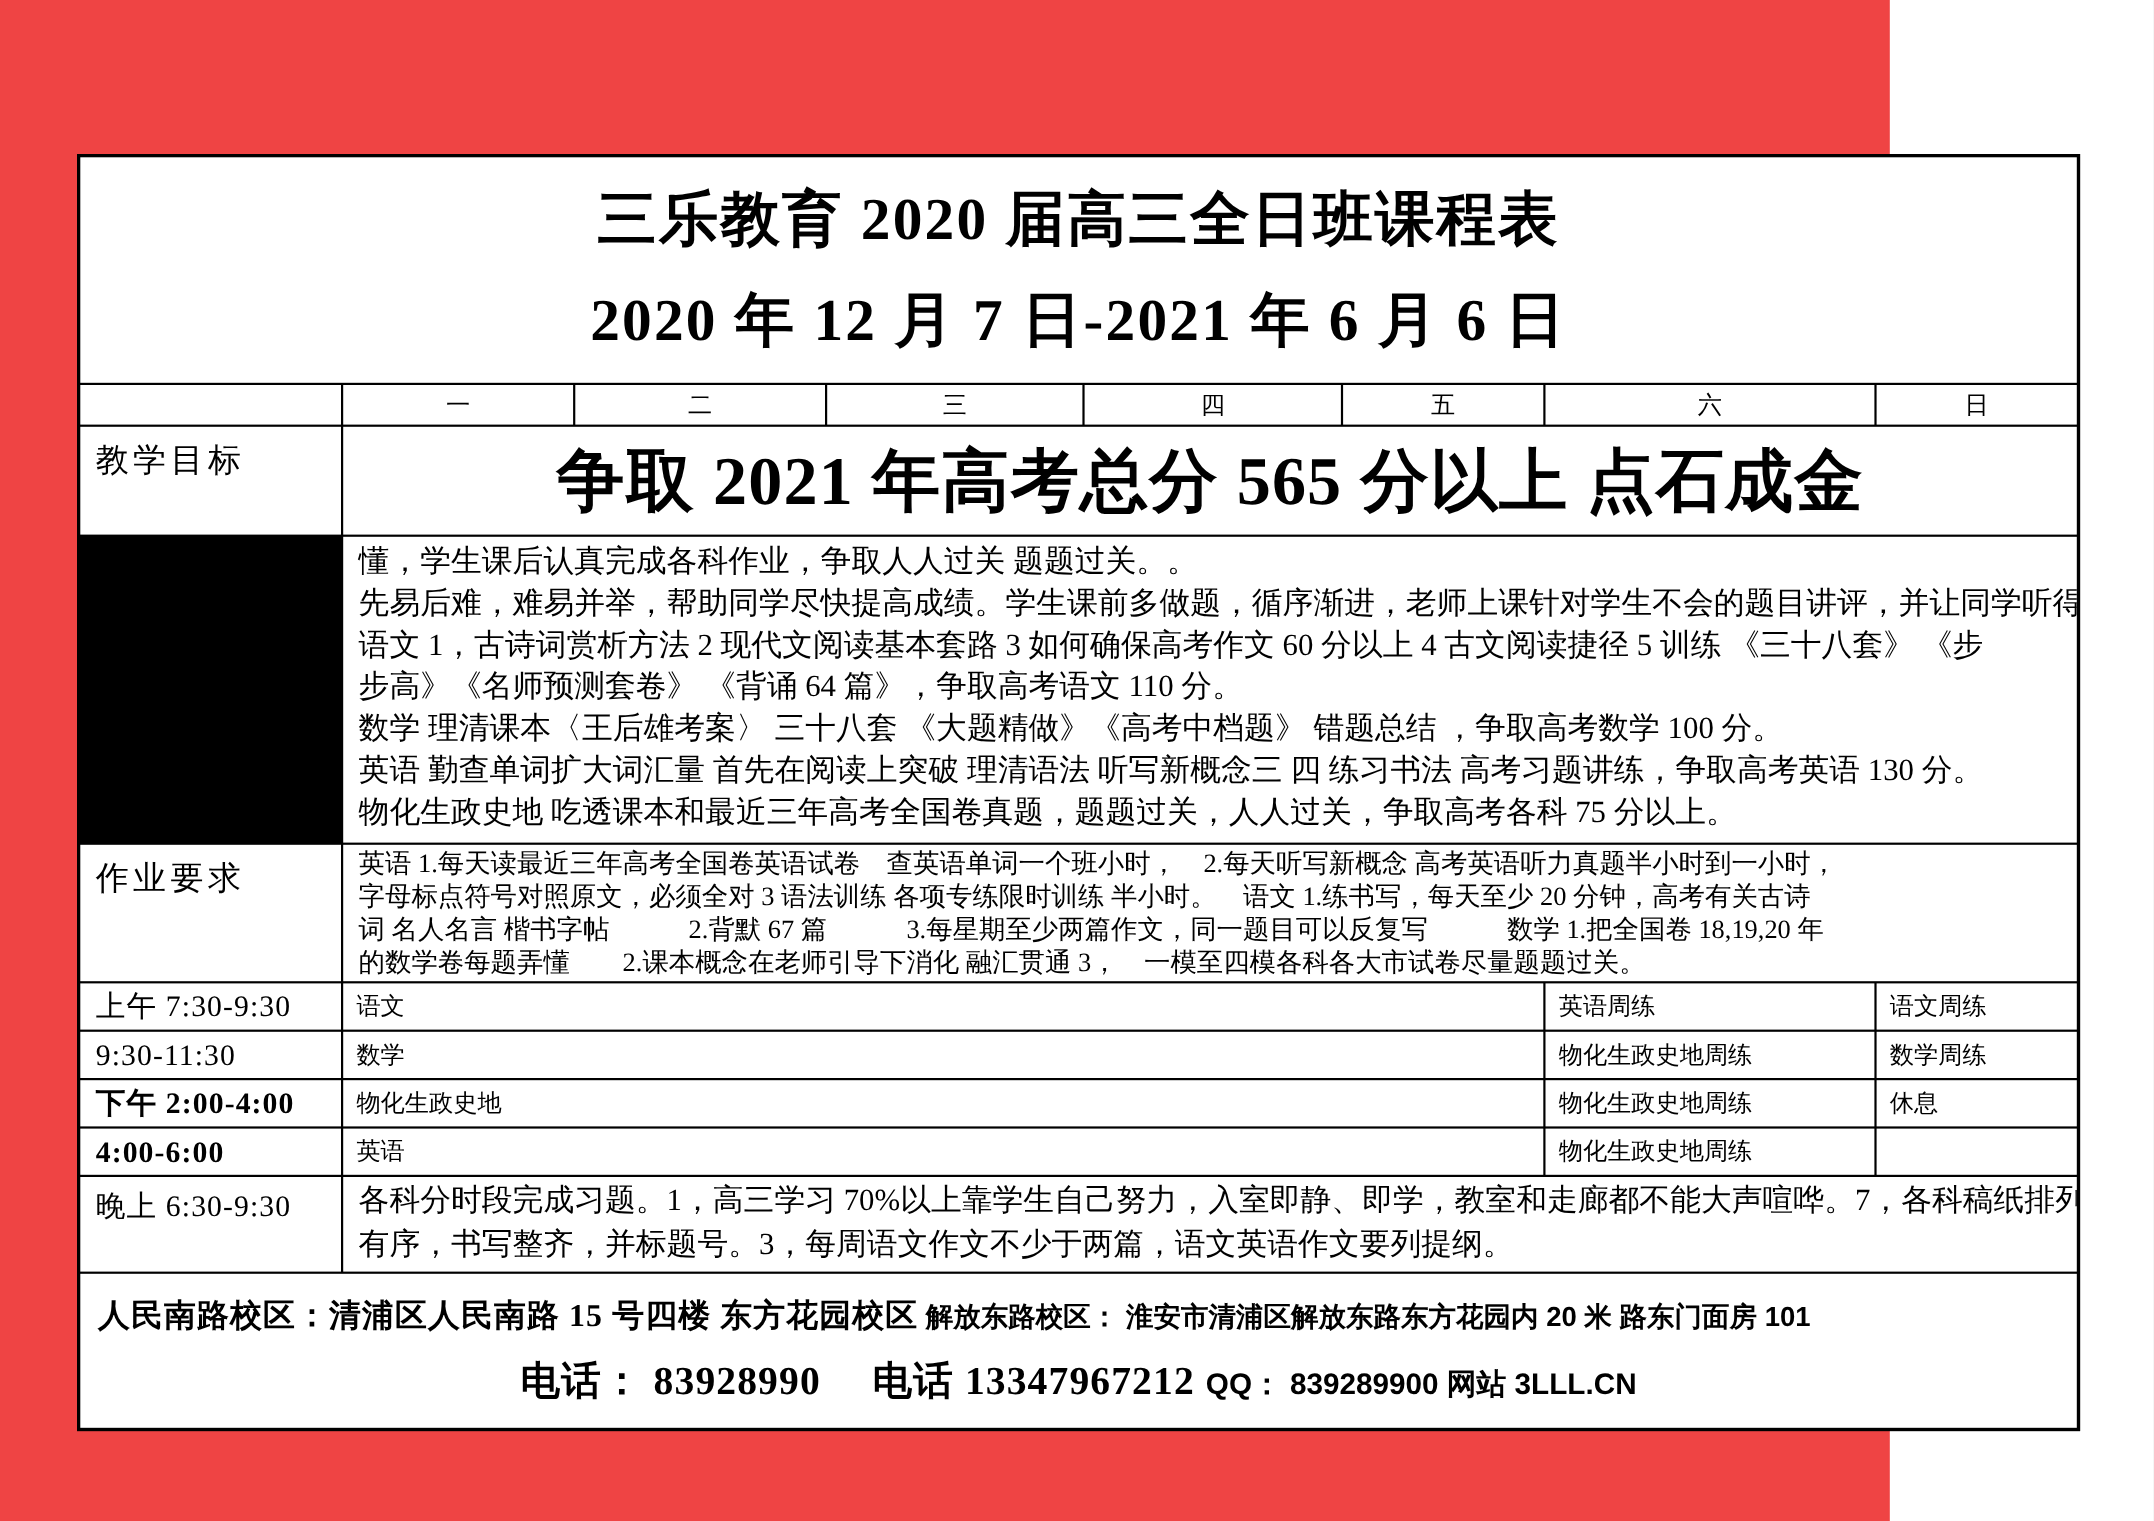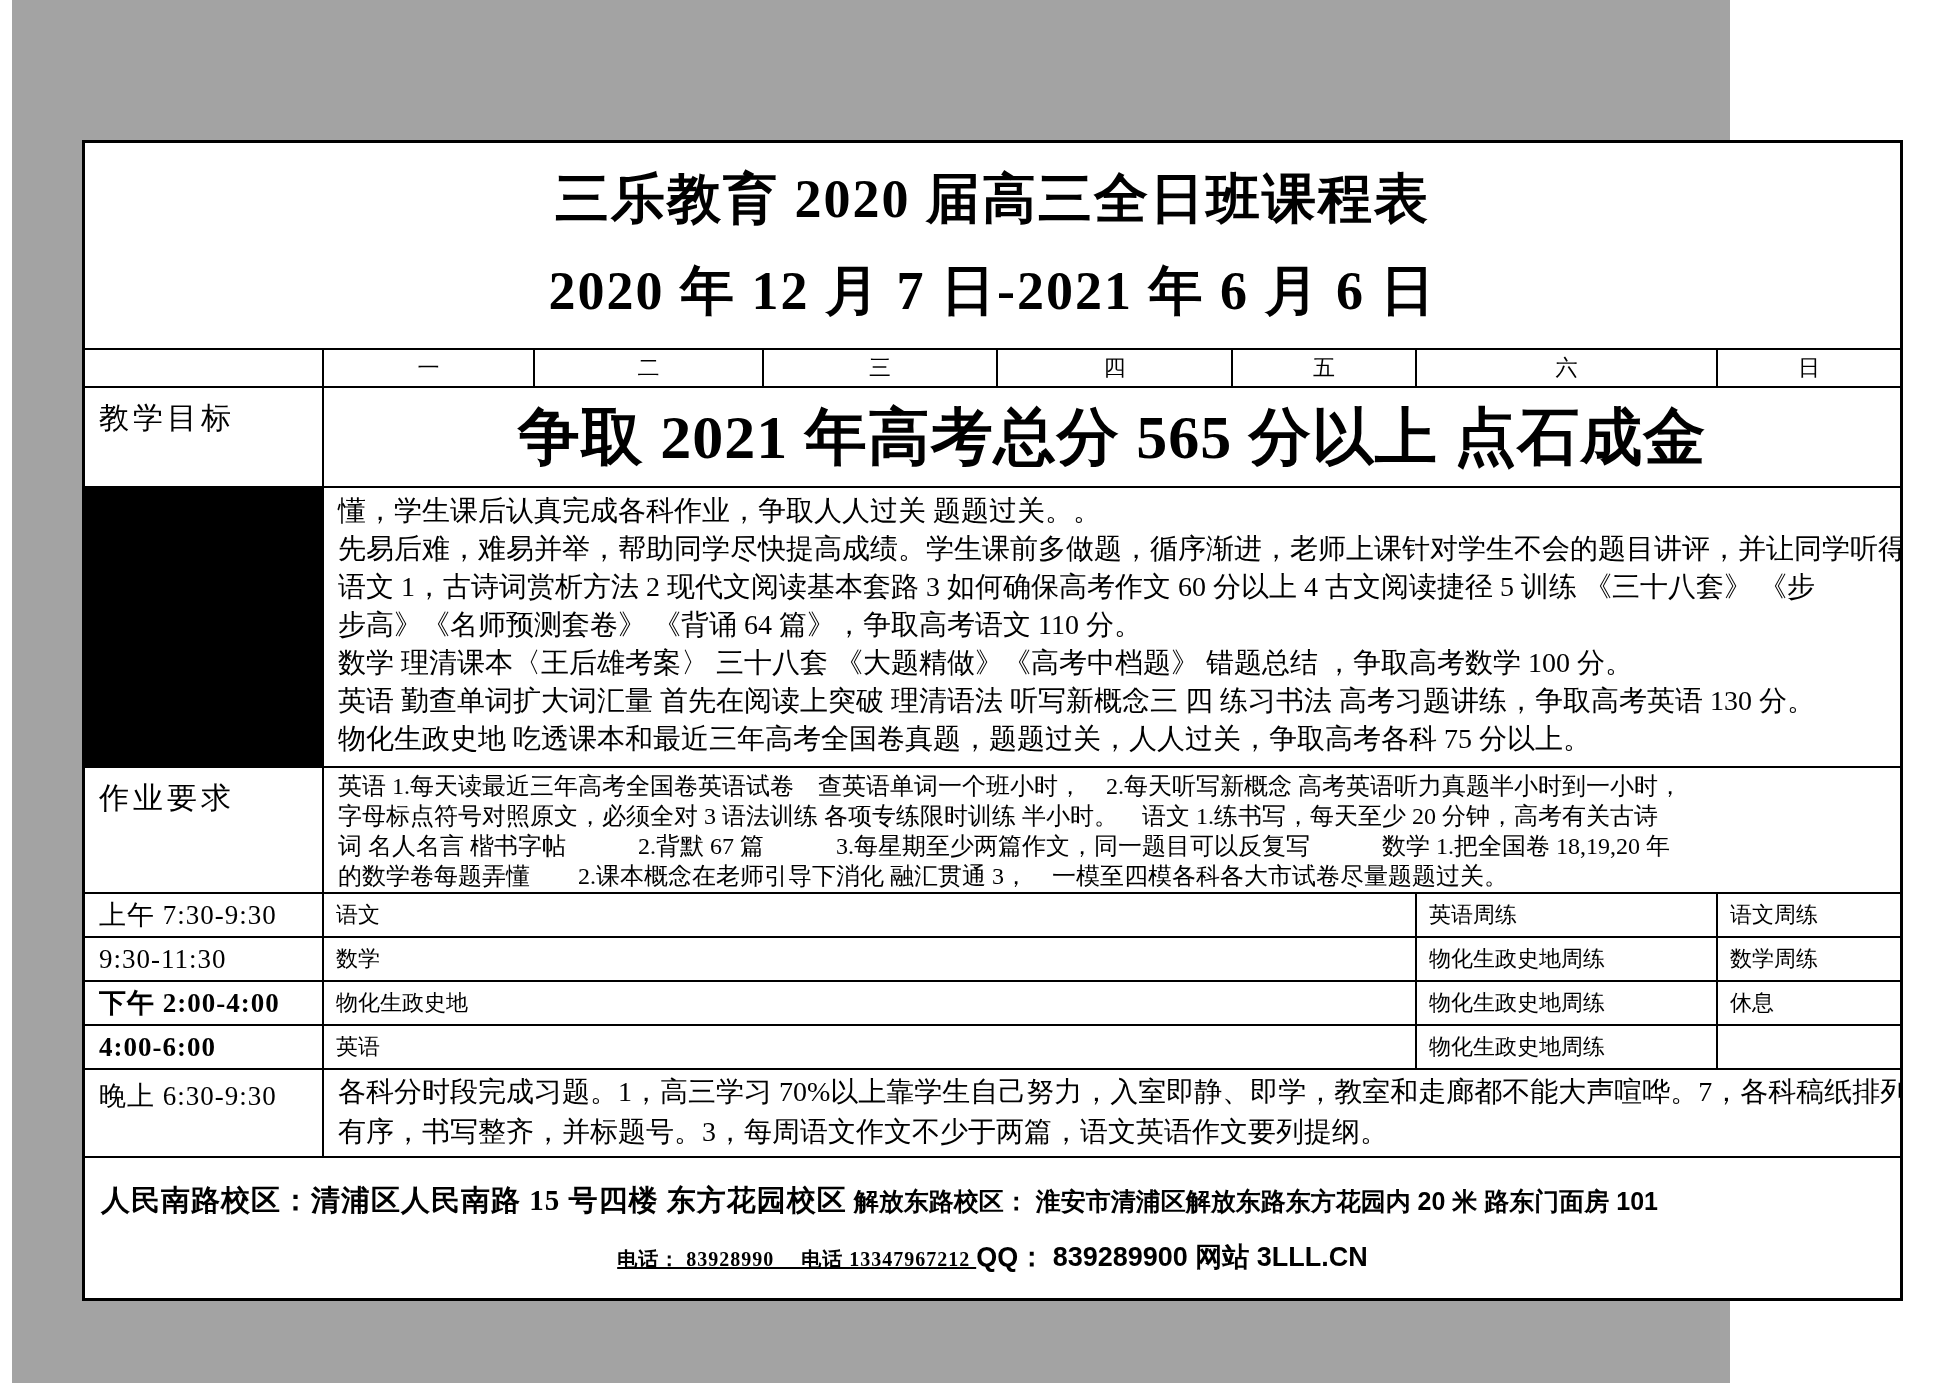--- a/index.html
+++ b/index.html
@@ -1,20 +1,20 @@
 <!DOCTYPE html>
 <html><head>
 <meta charset="utf-8">
 <style>
   html,body{margin:0;padding:0;background:#ffffff;}
   body{
     width:1958px;height:1383px;position:relative;overflow:hidden;
     font-family:"Liberation Serif","DejaVu Serif",serif;color:#000;
   }
-  .sheet{position:absolute;left:0;top:0;width:1718px;height:1383px;background:#a3a3a3;margin-left:12px;}
+  .sheet{position:absolute;left:0;top:0;width:1718px;height:1383px;background:#ef4444;}
   .tbl{
     position:absolute;left:70px;top:140px;
     display:grid;
     grid-template-columns:237px 209px 227px 232px 233px 182px 299px 182px;
     grid-template-rows:205px 36px 98px 278px 124px 42px 42px 42px 42px 86px 140px;
     gap:2px;background:#000;border:3px solid #000;
   }
   .cell{background:#fff;box-sizing:border-box;overflow:hidden;}
   .full{grid-column:1 / -1;}
   .content{grid-column:2 / -1;}
@@ -43,21 +43,21 @@
   .subj-cell{display:flex;align-items:center;padding-left:12px;font-size:22px;white-space:nowrap;}
 
   .eve-cell{padding:2px 10px 0 14px;}
   .eve-line{font-size:28px;line-height:40px;white-space:nowrap;}
 
   .footer-cell{display:flex;flex-direction:column;justify-content:space-evenly;padding:4px 8px;}
   .f-line1{white-space:nowrap;padding-left:8px;}
   .f-line1a{font-size:29px;font-weight:bold;letter-spacing:1px;}
   .f-line1b{font-size:25px;font-weight:bold;font-family:"Liberation Sans","DejaVu Sans",sans-serif;}
   .f-line2{text-align:center;white-space:nowrap;}
-  .f-line2a{font-size:20px;font-weight:bold;letter-spacing:1px;text-decoration:underline;}
+  .f-line2a{font-size:36px;font-weight:bold;letter-spacing:1px;}
   .f-line2b{font-size:27px;font-weight:bold;font-family:"Liberation Sans","DejaVu Sans",sans-serif;}
 </style>
 </head>
 <body>
 
 <div class="sheet">
   <div class="tbl">
 
     <div class="cell full title-cell" style="grid-row:1">
       <div class="title-line">三乐教育 2020 届高三全日班课程表</div>

